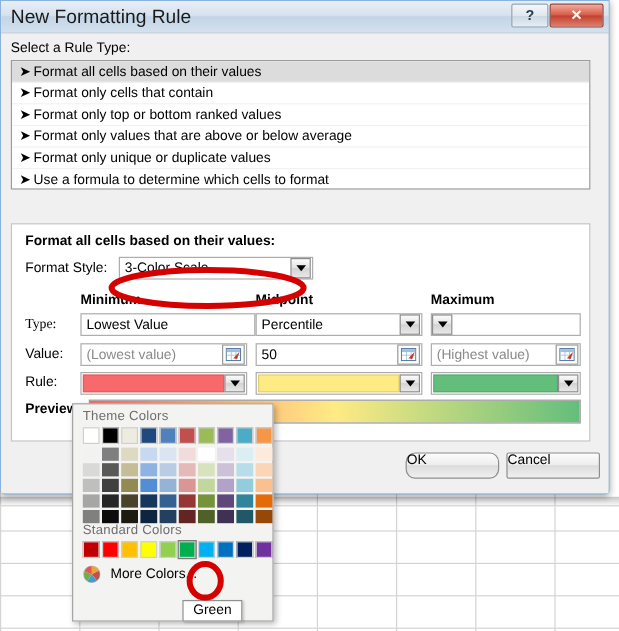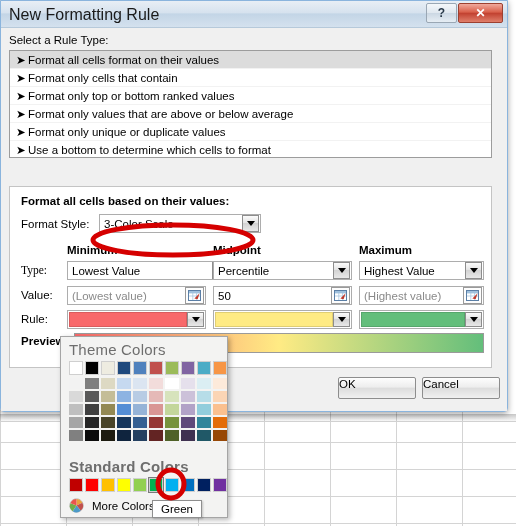--- a/index.html
+++ b/index.html
@@ -133,21 +133,21 @@
     cursor: pointer;
   }
 
   
   .picker {
     position: absolute; left: 60px; top: 336px; width: 168px; height: 182px;
     background: #f3f3f2; border: 1px solid #a5a5a5;
     box-shadow: 2px 2px 5px rgba(0,0,0,.28);
     z-index: 30;
   }
-  .picker .grp { font-size: 15px; color: #6e6e6e; padding: 4px 0 3px 8px; letter-spacing: .2px; }
+  .picker .grp { font-size: 11px; color: #6e6e6e; padding: 4px 0 3px 8px; letter-spacing: .2px; }
   .swgrid { margin-left: 8px; display: grid; grid-template-columns: repeat(10, 14px); gap: 2px; }
   .sw { width: 14px; height: 14px; border: 1px solid #cfcfcf; cursor: pointer; }
   .swgrid.variants { gap: 2px 2px; margin-top: 3px; }
   .swgrid.variants .sw { border: 1px solid transparent; }
   .morerow { display: flex; align-items: center; margin: 6px 0 0 8px; cursor: pointer; }
   .morerow .label { margin-left: 8px; font-size: 11.5px; }
 
   .tooltip {
     position: absolute; left: 152px; top: 500px;
     background: #fff; border: 1px solid #8f8f8f;
@@ -191,36 +191,36 @@
     </div>
 
     <div class="body">
 
       <div class="section-label" style="position:absolute;left:8px;top:6px;">
         <span>Select a Rule Type:</span>
       </div>
 
       <div class="rulelist">
         <div class="item sel">
-          <span class="bullet">➤</span><span>Format all cells format on their values</span>
+          <span class="bullet">➤</span><span>Format all cells based on their values</span>
         </div>
         <div class="item">
           <span class="bullet">➤</span><span>Format only cells that contain</span>
         </div>
         <div class="item">
           <span class="bullet">➤</span><span>Format only top or bottom ranked values</span>
         </div>
         <div class="item">
           <span class="bullet">➤</span><span>Format only values that are above or below average</span>
         </div>
         <div class="item">
           <span class="bullet">➤</span><span>Format only unique or duplicate values</span>
         </div>
         <div class="item">
-          <span class="bullet">➤</span><span>Use a bottom to determine which cells to format</span>
+          <span class="bullet">➤</span><span>Use a formula to determine which cells to format</span>
         </div>
       </div>
 
 
       <div class="descbox">
 
         <div class="hdr">Format all cells based on their values:</div>
 
         <div class="fs-row">
           <div class="fs-label">Format Style:</div>
@@ -243,21 +243,20 @@
               <i class="caret"></i>
             </div>
         </div>
         <div class="combo" style="position:absolute;left:203px;top:74px;width:139px;">
           <div class="txt">Percentile</div>
           <div class="arrow">
               <i class="caret"></i>
             </div>
         </div>
         <div class="combo" style="position:absolute;left:349px;top:74px;width:125px;">
-          <div class="txt">Highest Value</div>
           <div class="arrow">
               <i class="caret"></i>
             </div>
         </div>
 
         <div class="fieldlabel" style="left:11px;top:102px;">Value:</div>
         <div class="inputbox" style="left:57px;top:99px;width:139px;">
           <input value="" placeholder="(Lowest value)" style="">
           <span class="rngbtn">
             <svg width="13" height="11" viewBox="0 0 13 11">
@@ -314,21 +313,21 @@
           <span class="swatch" id="sw-max" style="background: rgb(99, 190, 123);"></span>
           <span class="arrow" style="width:17px;height:15px;border:1px solid #8d8d8d;background:linear-gradient(to bottom,#fbfbfb,#e3e3e3 48%,#d3d3d3 50%,#e8e8e8);display:flex;align-items:center;justify-content:center;">
               <i class="caret"></i>
             </span>
         </div>
 
         <div class="preview-label">Preview:</div>
         <div class="preview-bar" id="preview-bar" style="background: linear-gradient(to right, rgb(248, 105, 107), rgb(255, 235, 132), rgb(99, 190, 123));"></div>
       </div>
 
-      <div class="btn" style="left:337px;top:349px;">OK</div>
+      <div class="btn" style="left:337px;top:349px;border-radius:8px;">OK</div>
       <div class="btn" style="left:421px;top:349px;">Cancel</div>
     </div>
   </div>
 
   <div class="picker">
     <div class="grp">Theme Colors</div>
     <div class="swgrid" id="theme-base-grid">
         <div class="sw" style="background: rgb(255, 255, 255);"></div>
         <div class="sw" style="background: rgb(0, 0, 0);"></div>
         <div class="sw" style="background: rgb(238, 236, 225);"></div>
@@ -385,21 +384,21 @@
         <div class="sw" style="background: rgb(12, 12, 12); height: 11px;"></div>
         <div class="sw" style="background: rgb(29, 27, 16); height: 11px;"></div>
         <div class="sw" style="background: rgb(15, 36, 62); height: 11px;"></div>
         <div class="sw" style="background: rgb(36, 64, 97); height: 11px;"></div>
         <div class="sw" style="background: rgb(99, 36, 35); height: 11px;"></div>
         <div class="sw" style="background: rgb(79, 97, 40); height: 11px;"></div>
         <div class="sw" style="background: rgb(63, 49, 81); height: 11px;"></div>
         <div class="sw" style="background: rgb(32, 88, 103); height: 11px;"></div>
         <div class="sw" style="background: rgb(151, 72, 6); height: 11px;"></div>
       </div>
-    <div class="grp" style="padding-top:17px;font-weight:bold;">Standard Colors</div>
+    <div class="grp" style="padding-top:0;">Standard Colors</div>
     <div class="swgrid" id="standard-grid">
         <div class="sw" style="background: rgb(192, 0, 0);"></div>
         <div class="sw" style="background: rgb(255, 0, 0);"></div>
         <div class="sw" style="background: rgb(255, 192, 0);"></div>
         <div class="sw" style="background: rgb(255, 255, 0);"></div>
         <div class="sw" style="background: rgb(146, 208, 80);"></div>
         <div class="sw" style="background: rgb(0, 176, 80); outline: rgb(122, 122, 122) solid 1px;"></div>
         <div class="sw" style="background: rgb(0, 176, 240);"></div>
         <div class="sw" style="background: rgb(0, 112, 192);"></div>
         <div class="sw" style="background: rgb(0, 32, 96);"></div>

